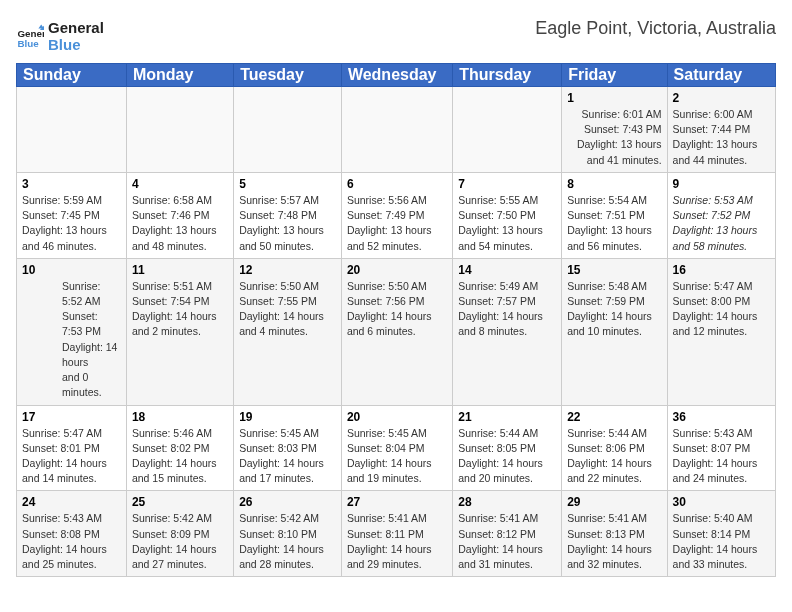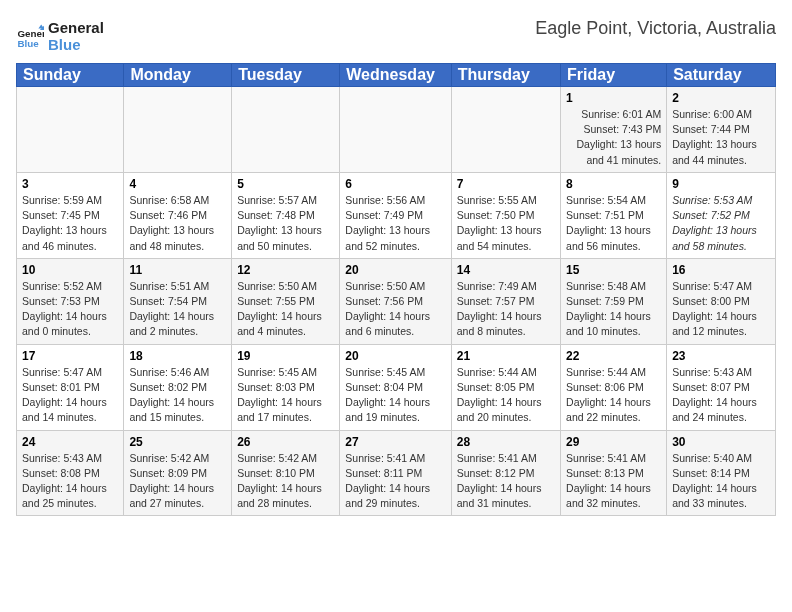--- a/index.html
+++ b/index.html
@@ -184,21 +184,21 @@
           <div class="day-number">9</div>
           <div class="day-detail" style="white-space: pre-line; font-style: italic;">Sunrise: 5:53 AM
 Sunset: 7:52 PM
 Daylight: 13 hours
 and 58 minutes.</div>
         </td>
       </tr>
       <tr>
         <td>
           <div class="day-number">10</div>
-          <div class="day-detail" style="white-space: pre-line;">Sunrise: 5:52 AM
+          <div class="day-detail" style="white-space: pre-line; margin-left: 40px;">Sunrise: 5:52 AM
 Sunset: 7:53 PM
 Daylight: 14 hours
 and 0 minutes.</div>
         </td>
         <td>
           <div class="day-number">11</div>
           <div class="day-detail" style="white-space: pre-line;">Sunrise: 5:51 AM
 Sunset: 7:54 PM
 Daylight: 14 hours
 and 2 minutes.</div>
@@ -212,21 +212,21 @@
         </td>
         <td>
           <div class="day-number">20</div>
           <div class="day-detail" style="white-space: pre-line;">Sunrise: 5:50 AM
 Sunset: 7:56 PM
 Daylight: 14 hours
 and 6 minutes.</div>
         </td>
         <td>
           <div class="day-number">14</div>
-          <div class="day-detail" style="white-space: pre-line;">Sunrise: 7:49 AM
+          <div class="day-detail" style="white-space: pre-line;">Sunrise: 5:49 AM
 Sunset: 7:57 PM
 Daylight: 14 hours
 and 8 minutes.</div>
         </td>
         <td>
           <div class="day-number">15</div>
           <div class="day-detail" style="white-space: pre-line;">Sunrise: 5:48 AM
 Sunset: 7:59 PM
 Daylight: 14 hours
 and 10 minutes.</div>
@@ -276,21 +276,21 @@
 and 20 minutes.</div>
         </td>
         <td>
           <div class="day-number">22</div>
           <div class="day-detail" style="white-space: pre-line;">Sunrise: 5:44 AM
 Sunset: 8:06 PM
 Daylight: 14 hours
 and 22 minutes.</div>
         </td>
         <td>
-          <div class="day-number">23</div>
+          <div class="day-number">36</div>
           <div class="day-detail" style="white-space: pre-line;">Sunrise: 5:43 AM
 Sunset: 8:07 PM
 Daylight: 14 hours
 and 24 minutes.</div>
         </td>
       </tr>
       <tr>
         <td>
           <div class="day-number">24</div>
           <div class="day-detail" style="white-space: pre-line;">Sunrise: 5:43 AM

